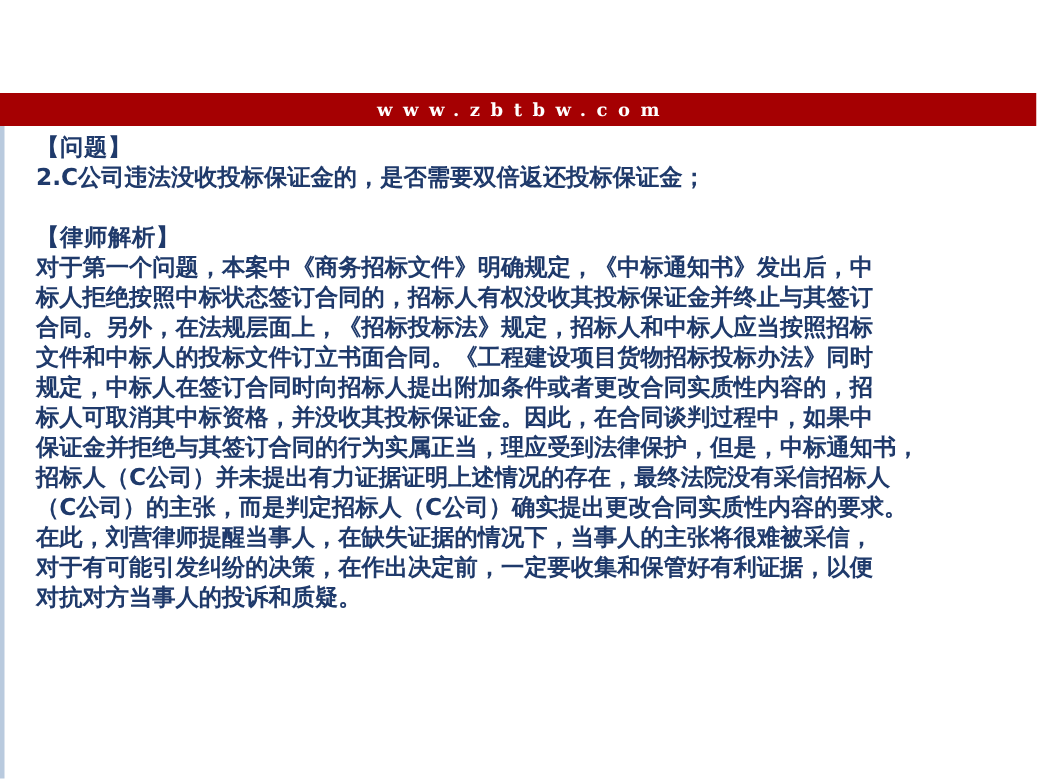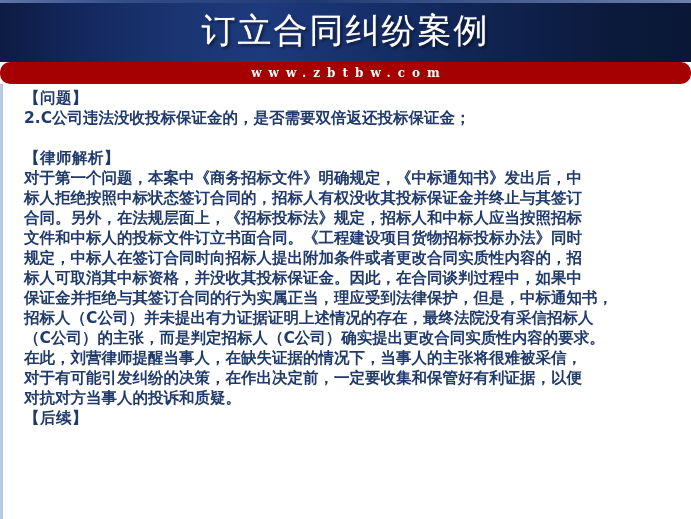--- a/index.html
+++ b/index.html
@@ -41,21 +41,20 @@
     letter-spacing:2px;
     line-height:46px;
     white-space:nowrap;
     text-shadow:2px 2px 3px rgba(0,0,0,.55), 0 0 1px rgba(255,255,255,.6);
   }
 
   
   #redbar{
     position:absolute;left:0;top:62px;width:691px;height:22px;
     background:#a50002;
-    border-radius:10px;
   }
   #redbar-url{
     position:absolute;left:0;top:0;width:691px;height:22px;
     text-align:center;
     color:#ffffff;
     font-family:"DejaVu Serif","Liberation Serif",serif;
     font-size:12px;
     font-weight:bold;
     letter-spacing:7px;
     line-height:22px;
@@ -84,23 +83,20 @@
     font-family:"DejaVu Sans","Liberation Sans",sans-serif;
   }
   .line.spacer{height:20px;}
   .line.heading{ letter-spacing:0.5px; }
 </style>
 </head>
 <body>
 
 <div id="slide">
 
-  <div id="header">
-    <div id="header-title">订立合同纠纷案例</div>
-  </div>
 
   <div id="redbar">
     <div id="redbar-url">www.zbtbw.com</div>
   </div>
 
   <div id="body">
     <div id="content">
         <div class="line heading">【问题】</div>
         <div class="line">2.C公司违法没收投标保证金的，是否需要双倍返还投标保证金；</div>
         <div class="line spacer"></div>
@@ -110,17 +106,16 @@
         <div class="line">合同。另外，在法规层面上，《招标投标法》规定，招标人和中标人应当按照招标</div>
         <div class="line">文件和中标人的投标文件订立书面合同。《工程建设项目货物招标投标办法》同时</div>
         <div class="line">规定，中标人在签订合同时向招标人提出附加条件或者更改合同实质性内容的，招</div>
         <div class="line">标人可取消其中标资格，并没收其投标保证金。因此，在合同谈判过程中，如果中</div>
         <div class="line">保证金并拒绝与其签订合同的行为实属正当，理应受到法律保护，但是，中标通知书，</div>
         <div class="line">招标人（C公司）并未提出有力证据证明上述情况的存在，最终法院没有采信招标人</div>
         <div class="line">（C公司）的主张，而是判定招标人（C公司）确实提出更改合同实质性内容的要求。</div>
         <div class="line">在此，刘营律师提醒当事人，在缺失证据的情况下，当事人的主张将很难被采信，</div>
         <div class="line">对于有可能引发纠纷的决策，在作出决定前，一定要收集和保管好有利证据，以便</div>
         <div class="line">对抗对方当事人的投诉和质疑。</div>
-        <div class="line heading">【后续】</div>
       </div>
   </div>
 
 </div>
 
 </body></html>

